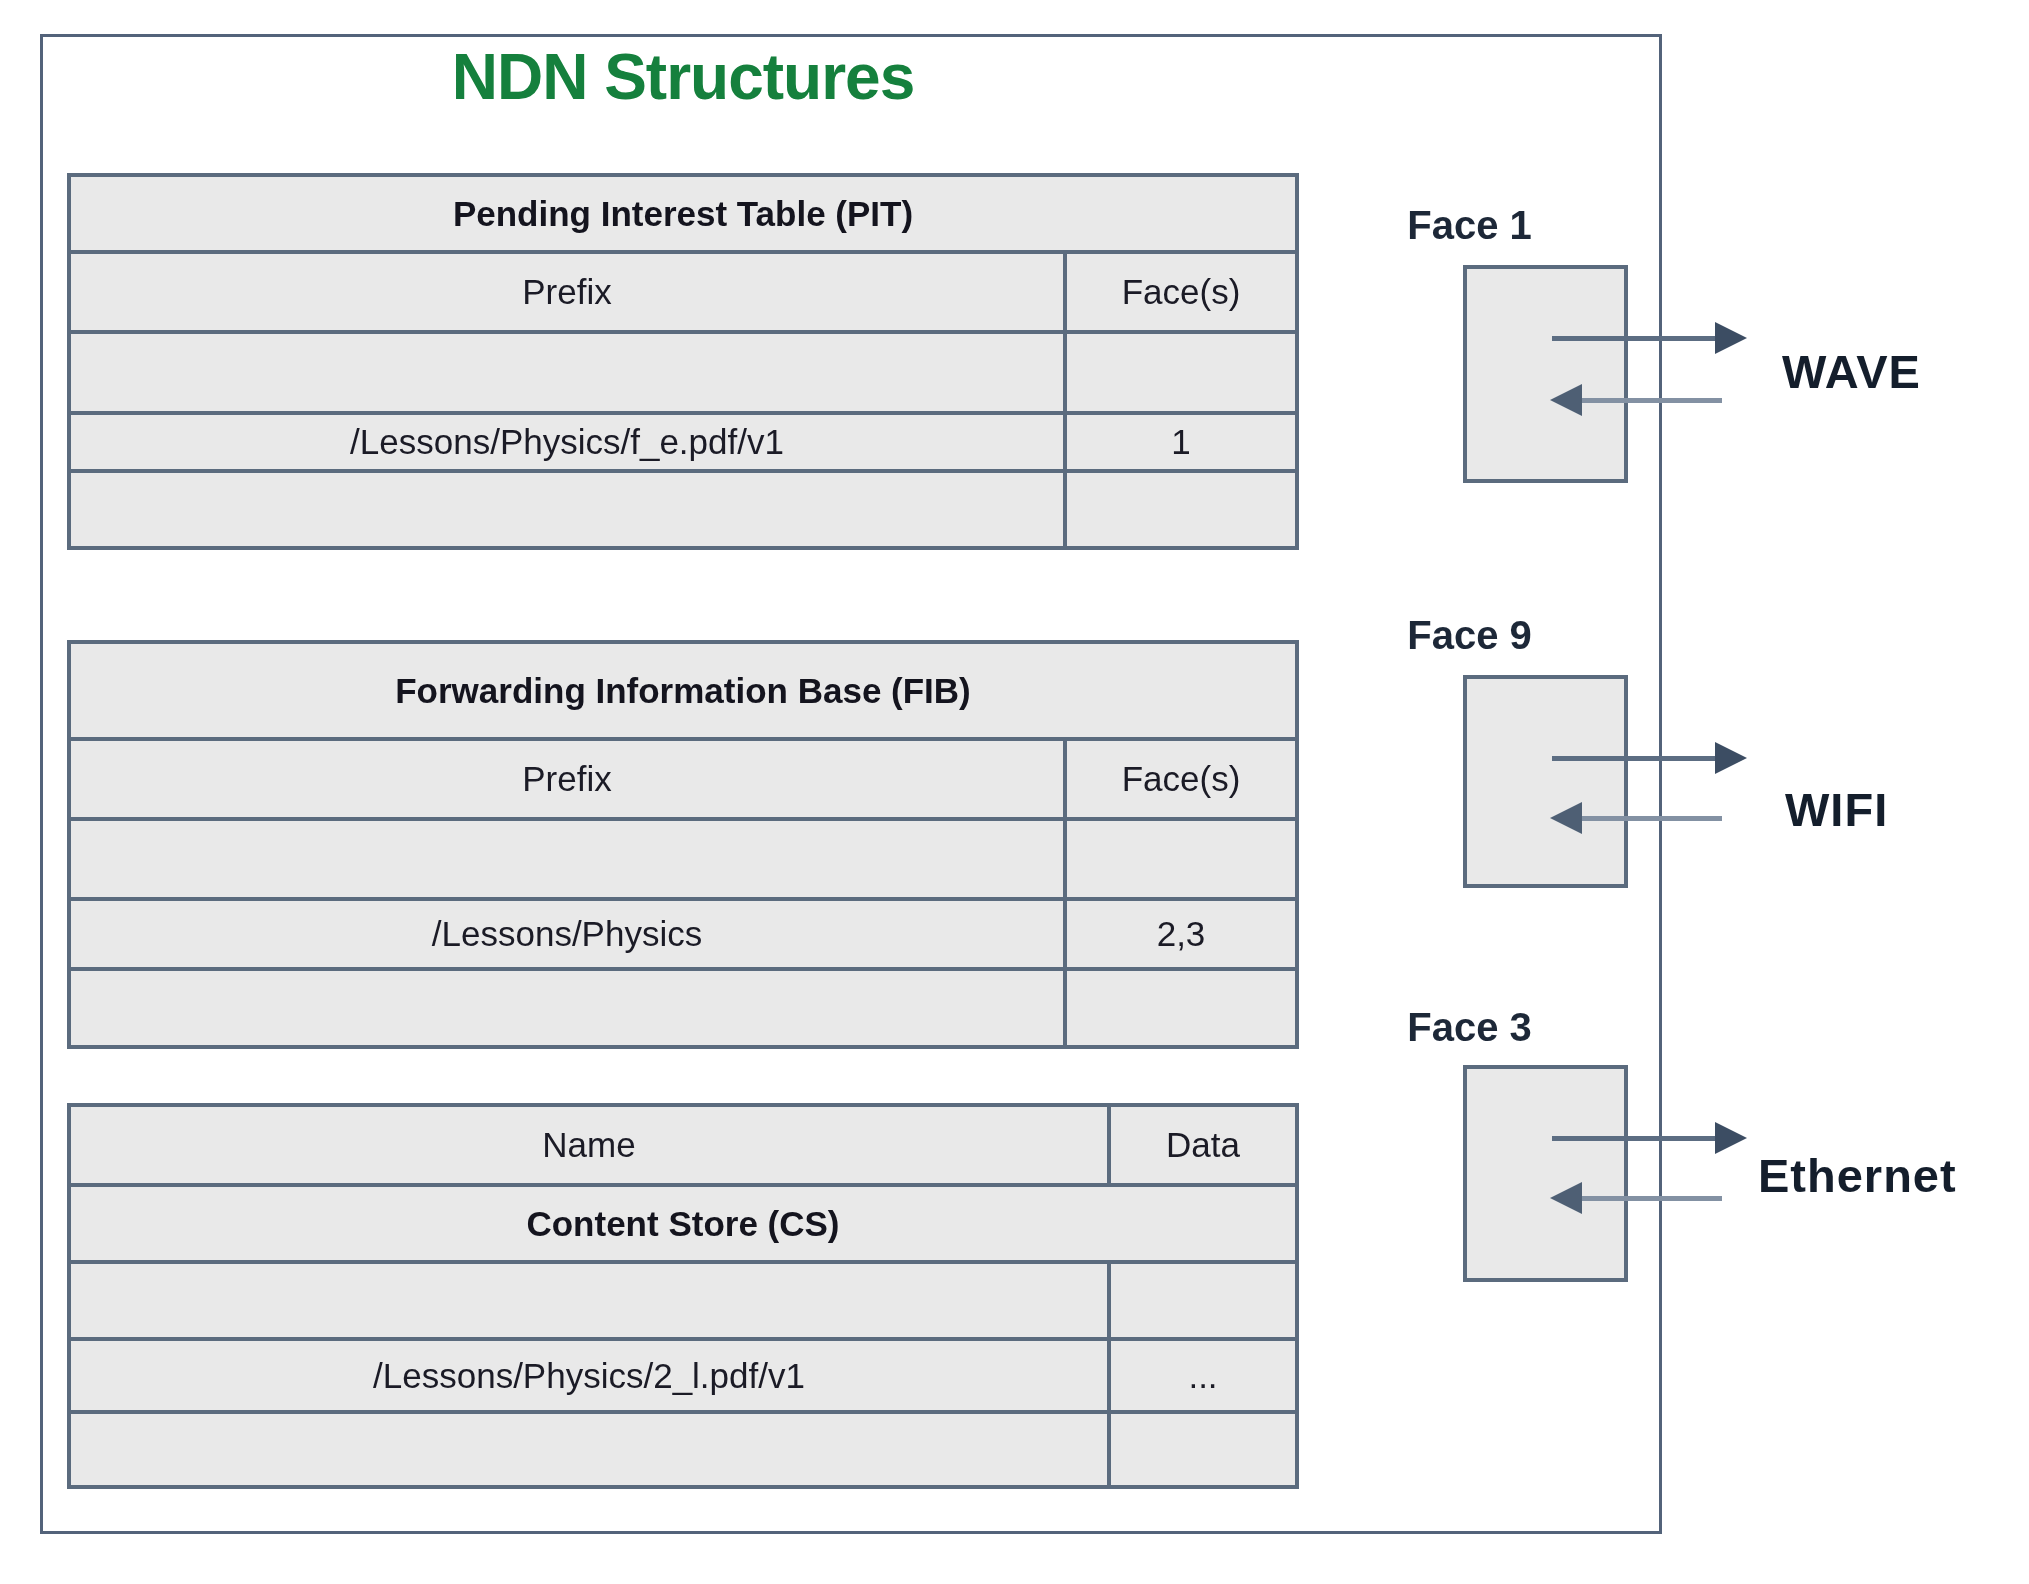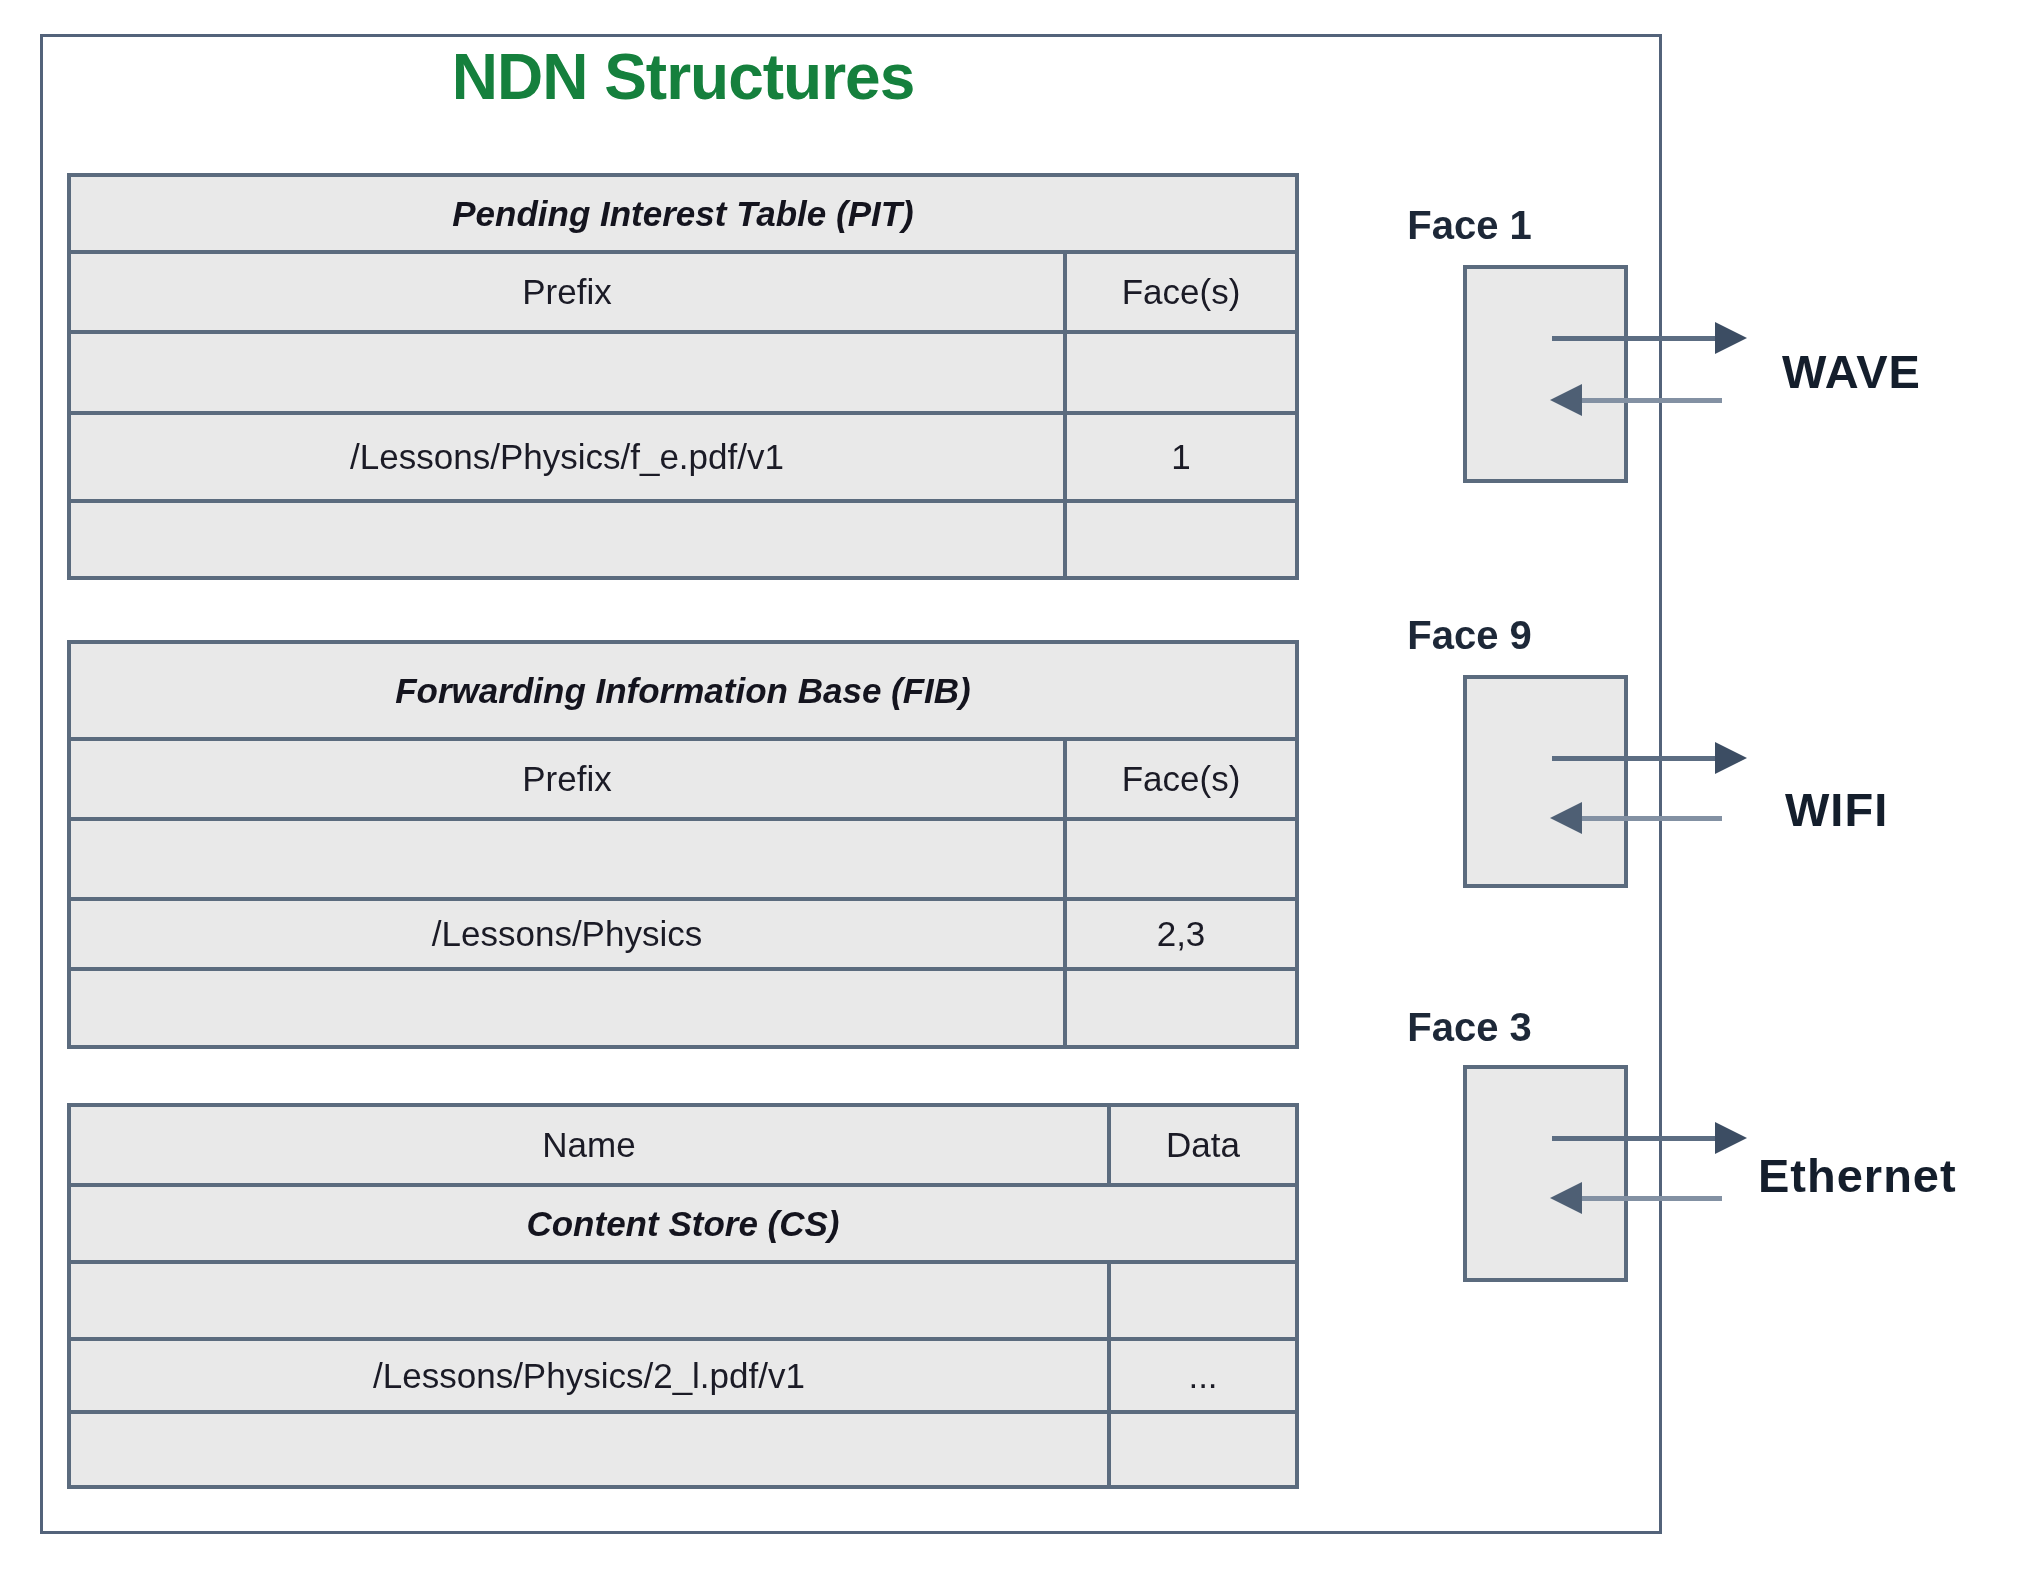--- a/index.html
+++ b/index.html
@@ -29,21 +29,21 @@
   .row:last-child{border-bottom:none;}
   .row .cell{
     display:flex;align-items:center;justify-content:center;
     box-sizing:border-box;background:#e9e9e9;
     font-size:35px;color:#1b1b26;white-space:nowrap;overflow:hidden;
   }
   .title-row .cell{font-weight:700;color:#14141e;}
   .c1{width:996px;border-right:4px solid #5b6b7e;}
   .c2{flex:1;}
   .cs-tbl .c1{width:1040px;}
-  .full{width:100%;border-right:none;font-style:italic;}
+  .full{width:100%;border-right:none;}
   
   .face-label{
     position:absolute;left:1387px;width:165px;text-align:center;
     font-size:40px;font-weight:600;color:#1d2838;white-space:nowrap;
   }
   .face-box{
     position:absolute;left:1463px;width:165px;
     border:4px solid #5b6b7e;box-sizing:border-box;background:#e9e9e9;
   }
   
@@ -81,21 +81,21 @@
       <div class="cell full">Pending Interest Table (PIT)</div>
     </div>
     <div class="row" style="height:80px">
       <div class="cell c1">Prefix</div>
       <div class="cell c2">Face(s)</div>
     </div>
     <div class="row" style="height:81px">
       <div class="cell c1"></div>
       <div class="cell c2"></div>
     </div>
-    <div class="row" style="height:88px">
+    <div class="row" style="height:58px">
       <div class="cell c1">/Lessons/Physics/f_e.pdf/v1</div>
       <div class="cell c2">1</div>
     </div>
     <div class="row" style="height:73px">
       <div class="cell c1"></div>
       <div class="cell c2"></div>
     </div>
   </div>
 
   <div class="tbl" style="top:640px">

